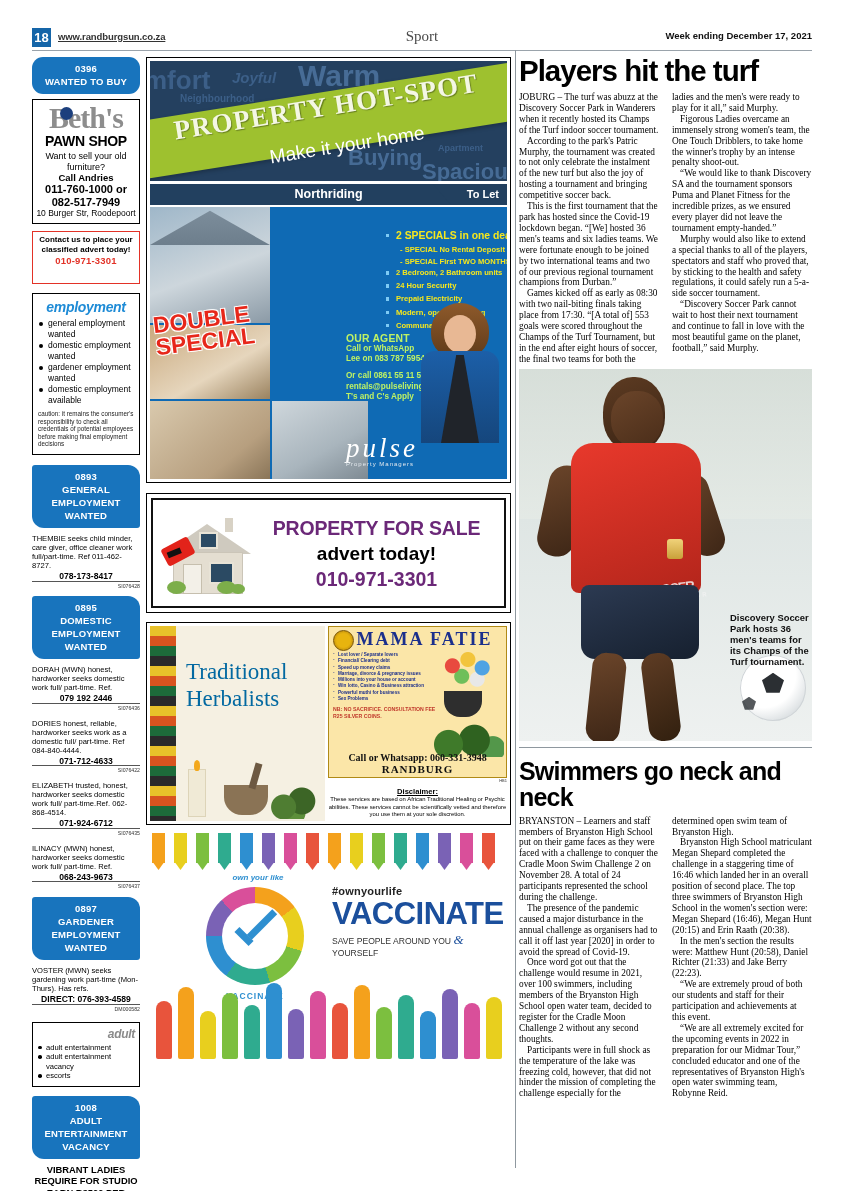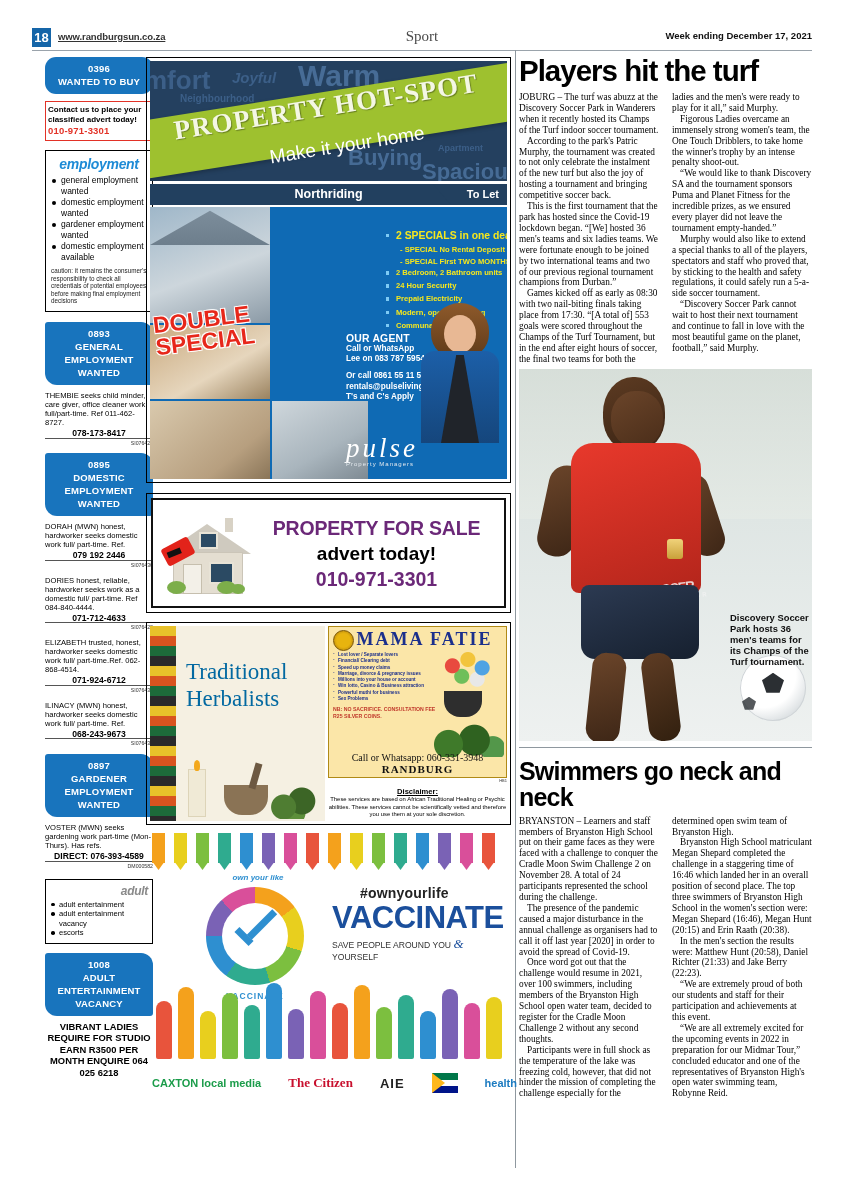--- a/index.html
+++ b/index.html
@@ -10,21 +10,21 @@
   .masthead{position:absolute;left:32px;top:28px;width:780px;height:22px;}
   .pagenum{position:absolute;left:0;top:0;width:19px;height:19px;background:#1565a8;color:#fff;
            font-weight:bold;font-size:13px;line-height:19px;text-align:center;}
   .siteurl{position:absolute;left:26px;top:3px;font-size:9.5px;font-weight:bold;color:#333;letter-spacing:-.1px;text-decoration:underline;}
   .sectionname{position:absolute;left:0;top:0;width:780px;text-align:center;font-size:15px;color:#4a4a4a;
                font-family:"Liberation Serif",serif;}
   .weekend{position:absolute;right:0;top:2px;font-size:9.5px;font-weight:bold;color:#111;}
   .masthead-rule{position:absolute;left:32px;top:50px;width:780px;height:1px;background:#9aa3ab;}
 
   
-  .col-class{position:absolute;left:45px;top:57px;width:108px;height:1110px;}
+  .col-class{position:absolute;left:32px;top:57px;width:108px;height:1110px;}
   .col-prop{position:absolute;left:146px;top:57px;width:365px;height:1110px;}
   .col-sport{position:absolute;left:519px;top:55px;width:293px;height:1112px;}
   .vrule{position:absolute;left:515px;top:50px;width:1px;height:1118px;background:#8f989f;}
 
   
   .pill{background:#1874bd;color:#fff;text-align:center;font-weight:bold;font-size:9.5px;line-height:13px;
         padding:5px 2px 6px;border-radius:11px 11px 11px 11px;letter-spacing:.2px;}
   .pill.sq{border-radius:3px 12px 3px 12px;}
 
   
@@ -32,21 +32,21 @@
   .beth-logo{font-family:"Liberation Serif",serif;font-weight:bold;font-size:30px;color:#8d8d8d;
              line-height:28px;letter-spacing:-1px;position:relative;}
   .beth-logo .dot{display:inline-block;width:13px;height:13px;border-radius:50%;background:#1c3f7d;
        position:absolute;left:24px;top:3px;}
   .beth-t1{font-weight:bold;font-size:14px;letter-spacing:-.3px;margin-top:1px;}
   .beth-t2{font-size:9px;line-height:10.5px;margin-top:2px;}
   .beth-t3{font-weight:bold;font-size:9.5px;line-height:11px;}
   .beth-t4{font-weight:bold;font-size:11px;line-height:12.5px;}
   .beth-t5{font-size:8.5px;line-height:10px;}
 
-  .redbox{border:1.5px solid #e23227;margin-top:7px;padding:3px 2px 4px;}
+  .redbox{border:1.5px solid #e23227;margin-top:7px;padding:3px 2px 17px;text-align:center;}
   .redbox .l1{font-size:8px;font-weight:bold;line-height:9.5px;}
   .redbox .l2{font-size:9.5px;font-weight:bold;color:#e23227;letter-spacing:.2px;margin-top:1px;}
 
   
   .empbox{border:1px solid #000;margin-top:9px;padding:5px 5px 6px;}
   .emp-title{font-style:italic;font-weight:bold;font-size:14px;color:#1e8bd6;text-align:center;
              letter-spacing:-.3px;margin-bottom:3px;}
   .emp-list{list-style:none;margin:0;padding:0;}
   .emp-list li{font-size:8.5px;line-height:10.5px;padding-left:10px;position:relative;margin-bottom:1px;}
   .emp-list li:before{content:"";position:absolute;left:1px;top:3.5px;width:4px;height:4px;border-radius:50%;background:#000;}
@@ -93,21 +93,21 @@
   .dblspecial{position:absolute;left:4px;top:100px;width:120px;transform:rotate(-7deg);
               font-weight:bold;font-size:23px;line-height:22px;color:#e7271a;
               text-shadow:1px 1px 0 #fff,-1px -1px 0 #fff,1px -1px 0 #fff,-1px 1px 0 #fff;}
   .bullets{position:absolute;left:196px;top:8px;width:162px;color:#f6e71d;}
   .bullets li{list-style:none;font-size:7.6px;font-weight:bold;line-height:10.6px;
               padding-left:10px;position:relative;margin-bottom:2.5px;}
   .bullets li:before{content:"";position:absolute;left:0;top:3px;width:3.4px;height:3.4px;background:#7ecbf5;}
   .bullets li .big{font-size:10.4px;}
   .bullets li.sub{padding-left:14px;margin-bottom:1px;}
   .bullets li.sub:before{display:none;}
-  .agent{position:absolute;left:196px;top:126px;width:130px;color:#ffffff;font-weight:bold;}
+  .agent{position:absolute;left:196px;top:126px;width:130px;color:#bef264;font-weight:bold;}
   .agent .h{font-size:10.4px;letter-spacing:.2px;}
   .agent .l{font-size:8.2px;line-height:10.2px;}
   .agent .sp{height:7px;}
   .lady{position:absolute;right:4px;top:96px;width:86px;height:140px;}
   .lady .hair{position:absolute;left:14px;top:0;width:58px;height:56px;border-radius:50% 50% 45% 45%;
               background:linear-gradient(180deg,#8e5a2b,#5f3a19);}
   .lady .face{position:absolute;left:27px;top:12px;width:32px;height:38px;border-radius:50%;background:#e8b894;}
   .lady .body{position:absolute;left:4px;top:48px;width:78px;height:92px;border-radius:14px 14px 0 0;
               background:linear-gradient(180deg,#1c5fa8,#15467c);}
   .lady .jacket{position:absolute;left:24px;top:52px;width:38px;height:88px;background:#20242a;
@@ -160,21 +160,21 @@
   .mamabox{border:1px solid #b08a16;background:#fbe6a8;position:relative;height:150px;overflow:hidden;}
   .mama-title{font-family:"Liberation Serif",serif;font-weight:bold;font-size:18px;color:#1b2f8c;
       letter-spacing:2px;text-align:center;padding:2px 0 0 14px;}
   .mama-badge{position:absolute;left:4px;top:3px;width:19px;height:19px;border-radius:50%;
       background:radial-gradient(circle,#e8b40e 0 50%,#a4730b 100%);border:1px solid #7a5606;}
   .mama-list{list-style:none;margin:2px 0 0;padding:0 0 0 4px;width:104px;}
   .mama-list li{font-size:4.6px;font-weight:bold;line-height:6.3px;color:#1b2f8c;position:relative;padding-left:5px;}
   .mama-list li:before{content:"-";position:absolute;left:0;top:-1px;}
   .mama-nb{padding:4px 0 0 4px;font-size:5.2px;font-weight:bold;line-height:7px;color:#c0392b;width:104px;}
   .mama-call{position:absolute;left:0;right:0;bottom:14px;text-align:center;font-family:"Liberation Serif",serif;
-      font-weight:normal;font-size:10px;color:#111;}
+      font-weight:bold;font-size:10px;color:#111;}
   .mama-city{position:absolute;left:0;right:0;bottom:2px;text-align:center;font-family:"Liberation Serif",serif;
       font-weight:bold;font-size:11px;letter-spacing:1px;color:#111;}
   .mama-art{position:absolute;right:2px;top:18px;width:74px;height:112px;}
   .mama-art .pills{position:absolute;right:2px;top:4px;width:62px;height:42px;
       background:radial-gradient(circle at 20% 40%,#e84a3f 0 7px,transparent 8px),
                  radial-gradient(circle at 45% 25%,#f2c43c 0 7px,transparent 8px),
                  radial-gradient(circle at 68% 45%,#4fa3e3 0 7px,transparent 8px),
                  radial-gradient(circle at 35% 65%,#6fbf5a 0 7px,transparent 8px),
                  radial-gradient(circle at 60% 72%,#e8e8e8 0 7px,transparent 8px);}
   .mama-art .mort{position:absolute;left:14px;top:46px;width:38px;height:26px;background:#2e2e2e;border-radius:0 0 16px 16px;}
@@ -199,21 +199,21 @@
                  #2e8fd0 60% 75%,#7a62b5 75% 88%,#d94f9a 88% 100%);}
   .tick .hole{position:absolute;left:26px;top:26px;width:66px;height:66px;border-radius:50%;background:#fff;}
   .tick .chk{position:absolute;left:30px;top:30px;width:58px;height:58px;}
   .tick .chk:before{content:"";position:absolute;left:8px;top:26px;width:20px;height:7px;background:#2e8fd0;transform:rotate(45deg);}
   .tick .chk:after{content:"";position:absolute;left:18px;top:14px;width:36px;height:7px;background:#2e8fd0;transform:rotate(-45deg);}
   .tick .own{position:absolute;left:14px;top:-4px;width:96px;text-align:center;font-size:8px;
       font-style:italic;color:#2e8fd0;font-weight:bold;}
   .tick .vword{position:absolute;left:6px;bottom:2px;width:106px;text-align:center;font-size:8.5px;
       font-weight:bold;color:#2e8fd0;letter-spacing:1px;}
   .vacc-txt{position:absolute;left:186px;top:52px;width:180px;}
-  .vacc-hash{font-size:14px;font-weight:bold;color:#222;letter-spacing:.2px;margin-left:28px;}
+  .vacc-hash{font-size:11px;font-weight:bold;color:#222;letter-spacing:.2px;}
   .vacc-big{font-weight:bold;font-size:31px;color:#1b4f9c;letter-spacing:-.5px;line-height:33px;}
   .vacc-sub{font-size:8.6px;color:#333;margin-top:2px;}
   .vacc-sub .amp{font-family:"Liberation Serif",serif;font-style:italic;font-size:13px;color:#1b4f9c;}
   .hands{position:absolute;left:0;bottom:44px;width:365px;height:92px;}
   .hand{position:absolute;bottom:0;width:16px;border-radius:8px 8px 2px 2px;}
   .logos{position:absolute;left:0;bottom:2px;width:365px;height:36px;display:flex;
       align-items:center;justify-content:space-between;padding:0 6px;}
   .lg{font-weight:bold;font-size:11px;}
   .lg1{color:#1b9c4a;}
   .lg2{color:#c8102e;font-family:"Liberation Serif",serif;font-size:13px;}
@@ -282,20 +282,32 @@
   <div class="masthead-rule"></div>
   <div class="vrule"></div>
 
   <div class="col-class">
 
     <div class="pill">
       <span>0396</span><br>
       <span>WANTED TO BUY</span>
     </div>
 
+    <div class="bethbox">
+      <div class="beth-logo">
+        <span class="dot"></span>
+        <span>Beth's</span>
+      </div>
+      <div class="beth-t1">PAWN SHOP</div>
+      <div class="beth-t2">Want to sell your old furniture?</div>
+      <div class="beth-t3">Call Andries</div>
+      <div class="beth-t4">011-760-1000 or</div>
+      <div class="beth-t4">082-517-7949</div>
+      <div class="beth-t5">10 Burger Str, Roodepoort</div>
+    </div>
 
     <div class="redbox">
       <div class="l1">Contact us to place your classified advert today!</div>
       <div class="l2">010-971-3301</div>
     </div>
 
     <div class="empbox">
       <div class="emp-title">employment</div>
       <ul class="emp-list">
         <li>general employment wanted</li>
@@ -559,27 +571,20 @@
         <span class="hand" style="left:186px;height:56px;background:#e8543c;"></span>
         <span class="hand" style="left:208px;height:74px;background:#f4a11c;"></span>
         <span class="hand" style="left:230px;height:52px;background:#7cbf3f;"></span>
         <span class="hand" style="left:252px;height:64px;background:#2fab8f;"></span>
         <span class="hand" style="left:274px;height:48px;background:#2e8fd0;"></span>
         <span class="hand" style="left:296px;height:70px;background:#7a62b5;"></span>
         <span class="hand" style="left:318px;height:56px;background:#d94f9a;"></span>
         <span class="hand" style="left:340px;height:62px;background:#e8cf1e;"></span>
       </div>
 
-      <div class="logos">
-        <span class="lg lg1"><span>CAXTON local media</span></span>
-        <span class="lg lg2">The Citizen</span>
-        <span class="lg lg3">AIE</span>
-        <span class="lg4"></span>
-        <span class="lg lg5">health</span>
-      </div>
     </div>
   </div>
 
   <div class="col-sport">
 
     <h1 class="sport-h1">Players hit the turf</h1>
 
     <div class="sport-cols">
       <p class="lead">JOBURG – The turf was abuzz at the Discovery Soccer Park in Wanderers when it recently hosted its Champs of the Turf indoor soccer tournament.</p>
       <p>According to the park's Patric Murphy, the tournament was created to not only celebrate the instalment of the new turf but also the joy of hosting a tournament and bringing competitive soccer back.</p>

